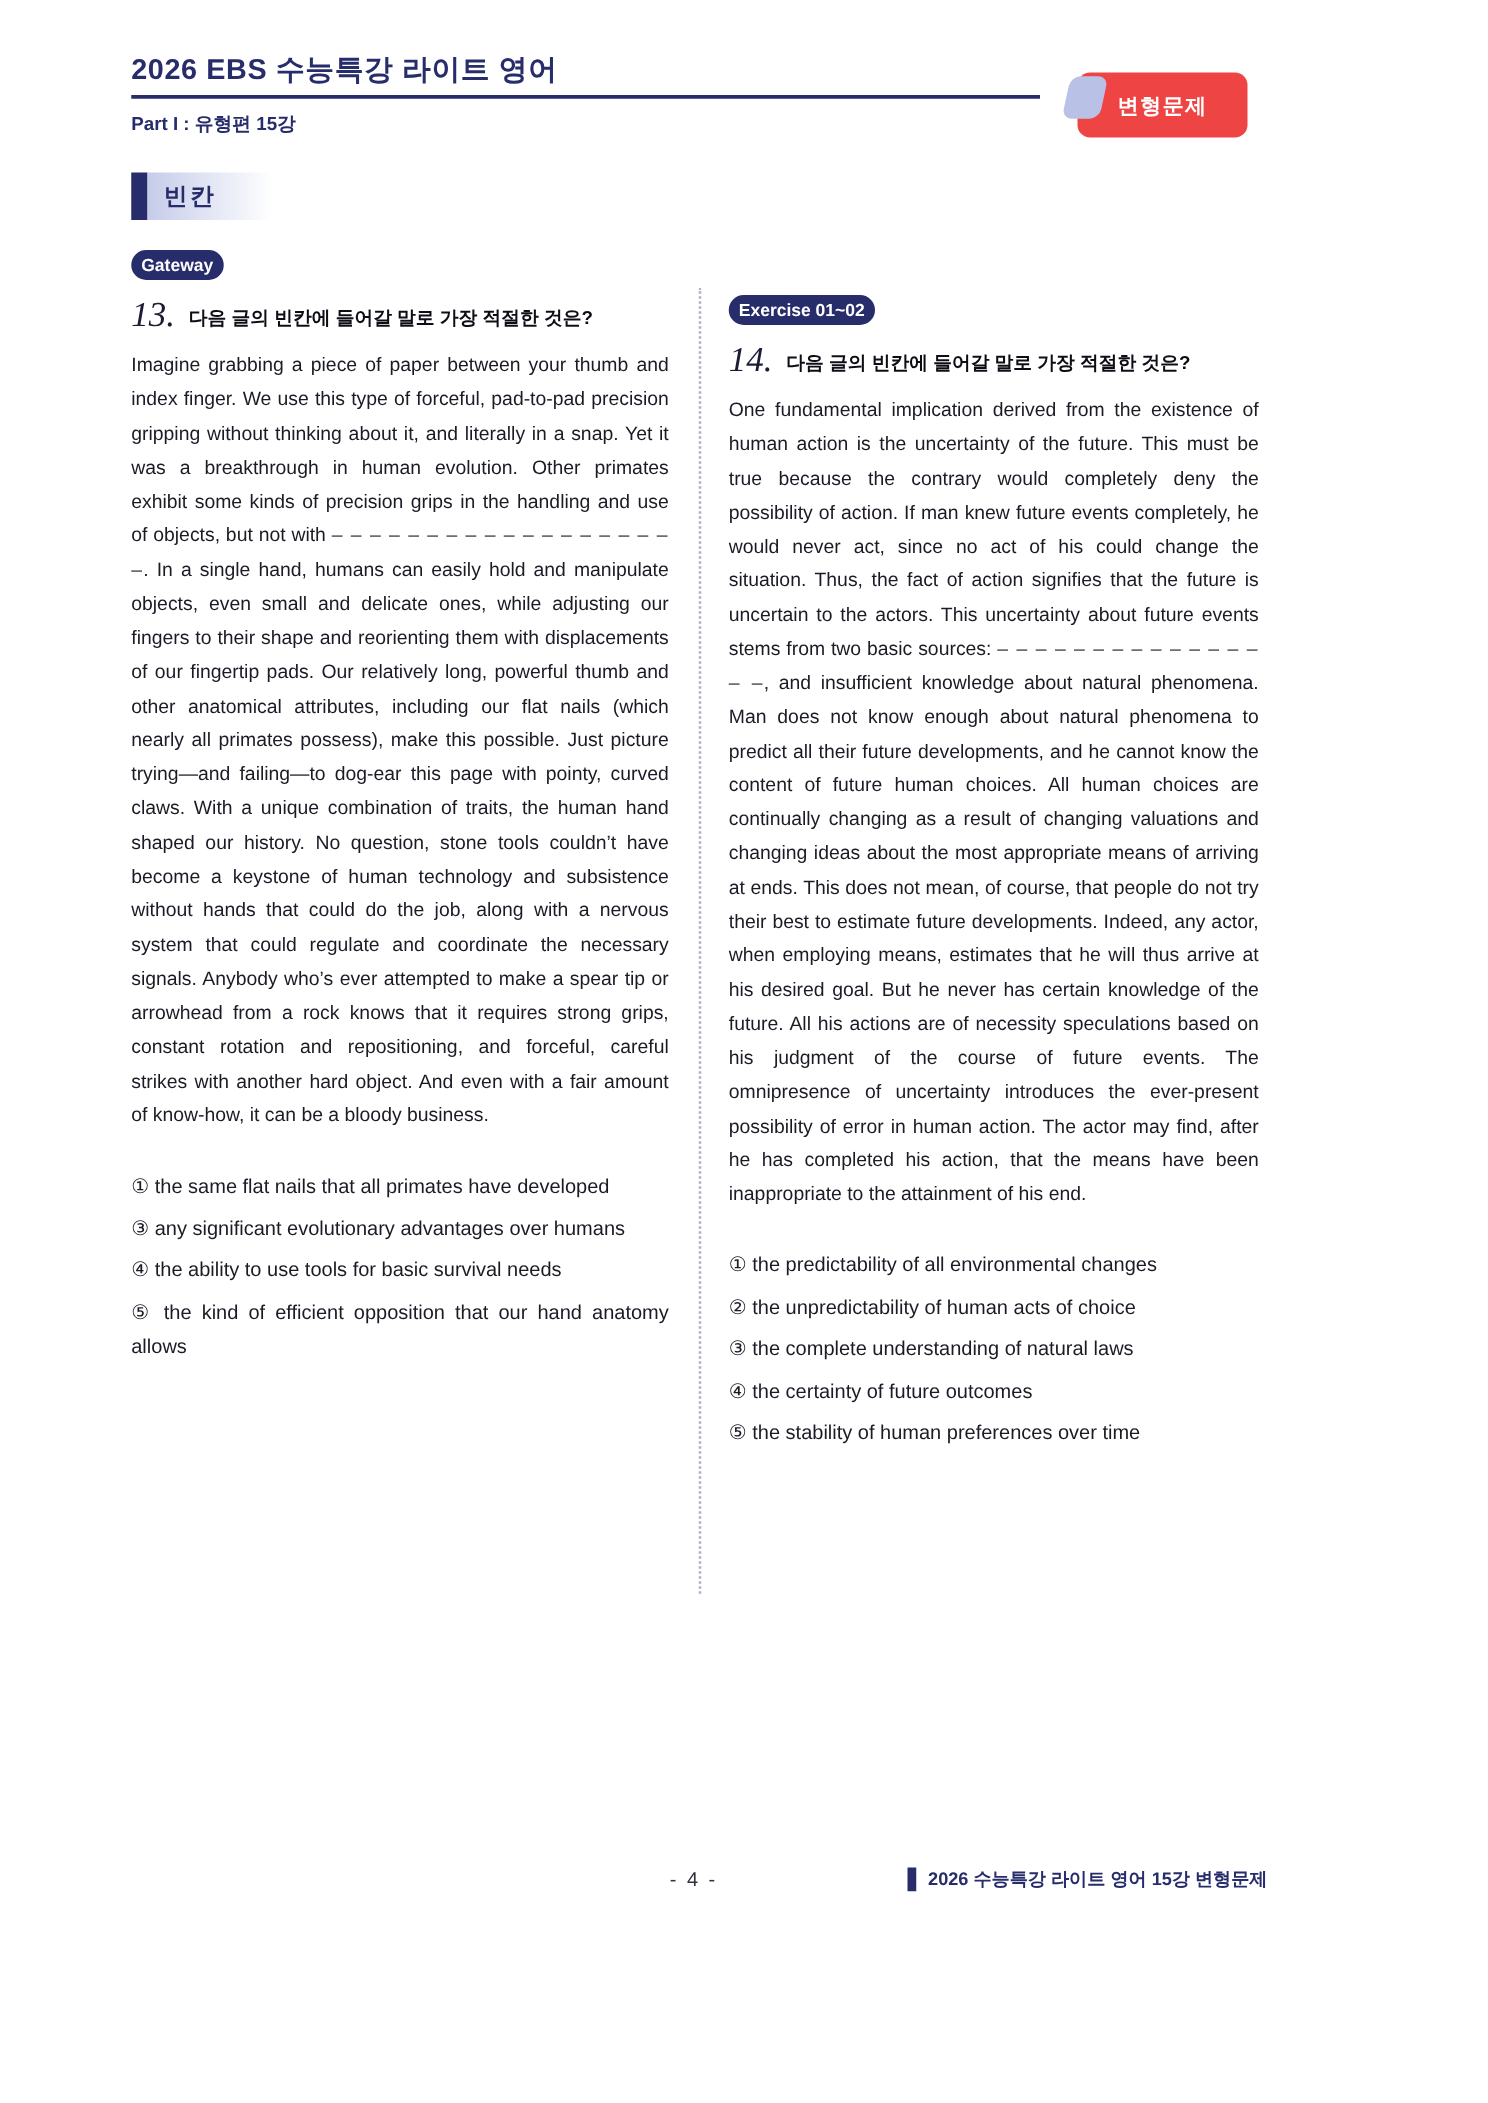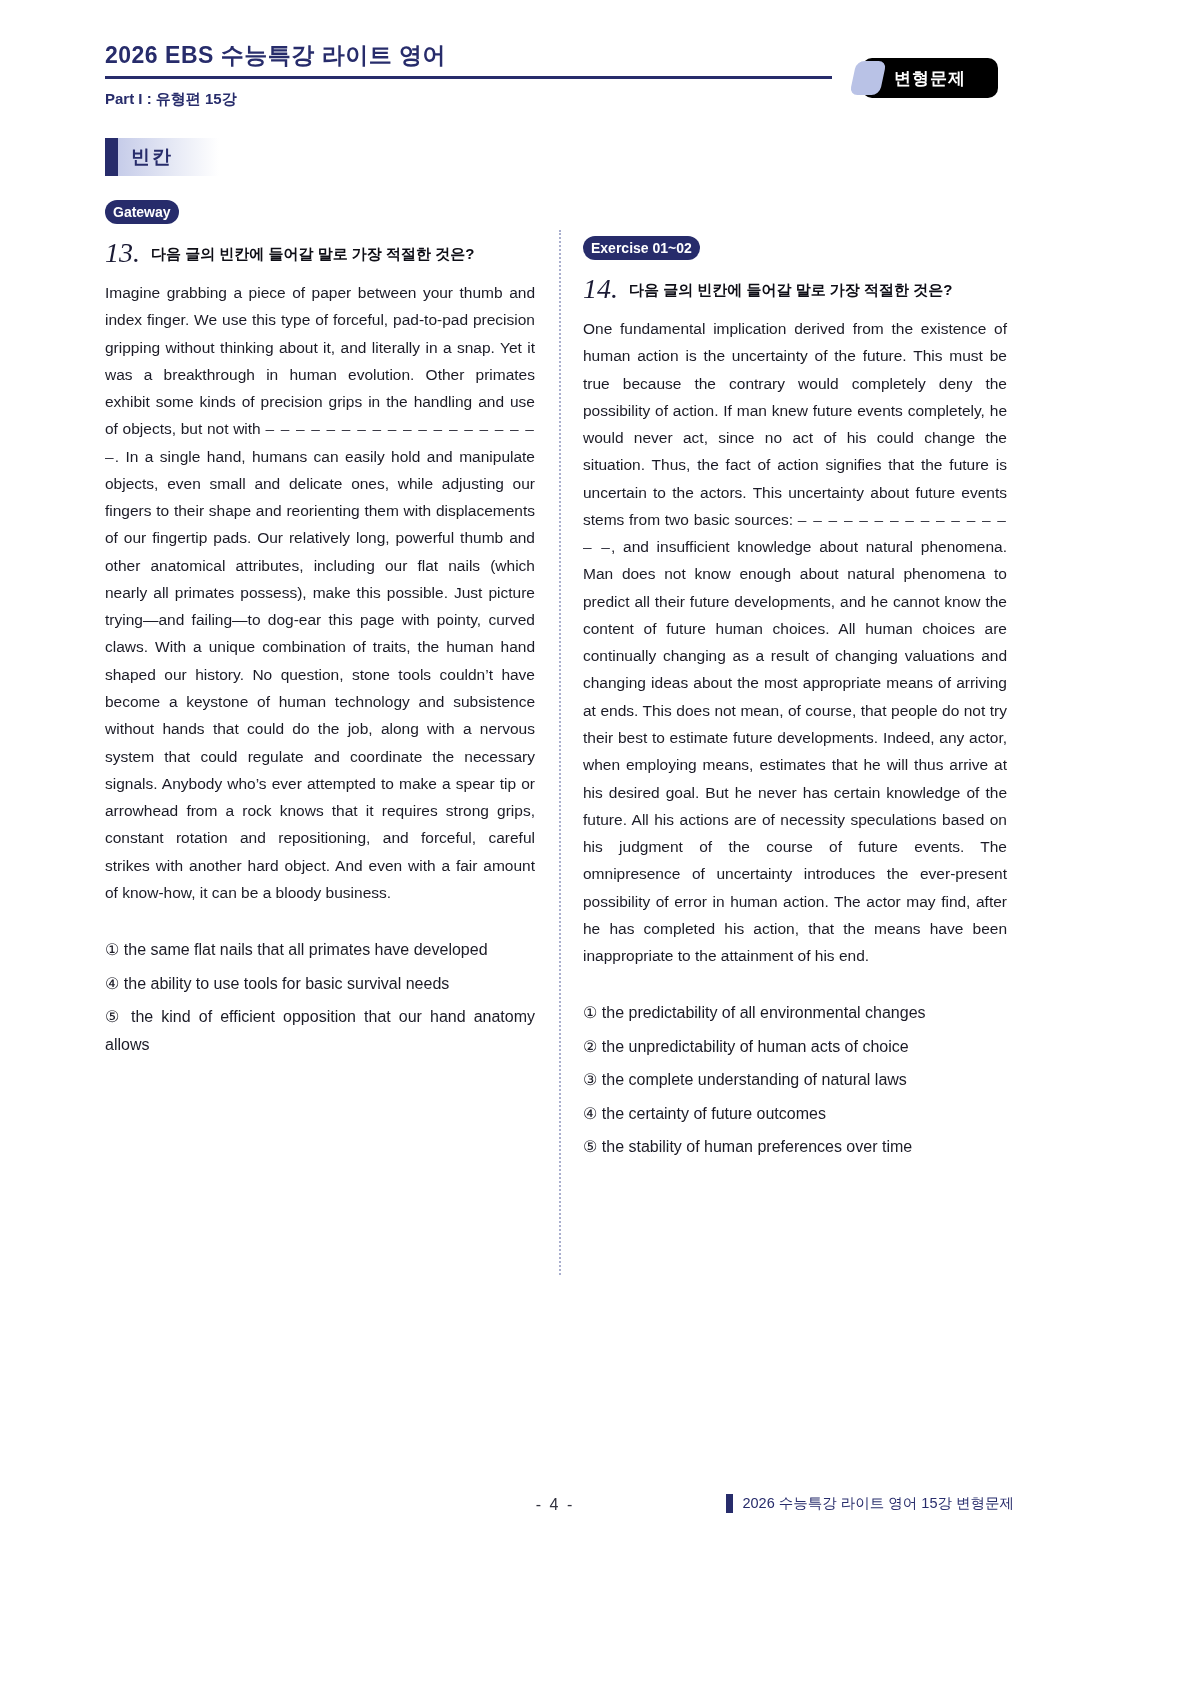--- a/index.html
+++ b/index.html
@@ -17,22 +17,22 @@
   }
   .title-underline {
     position:absolute; left:105px; top:76px; width:727px; height:3px;
     background:#272c6b;
   }
   .part-label {
     position:absolute; left:105px; top:90px;
     font-size:15px; font-weight:bold; color:#272c6b;
   }
   .variant-badge {
-    position:absolute; left:862px; top:58px; width:136px; height:40px;
-    background:#000000; border-radius:10px; color:#ffffff;
+    position:absolute; left:862px; top:58px; width:136px; height:52px;
+    background:#ef4444; border-radius:10px; color:#ffffff;
     display:flex; align-items:center; justify-content:center;
     font-weight:bold; font-size:17px; letter-spacing:1px; z-index:1;
   }
   .variant-badge::before {
     content:""; position:absolute; left:-9px; top:3px; width:30px; height:34px;
     background:#b9c2e6; border-radius:8px; transform:skewX(-12deg); z-index:-1;
   }
 
   
   .section-heading {
@@ -80,21 +80,21 @@
   }
 
   
   .page-number {
     position:absolute; left:105px; top:1496px; width:900px;
     text-align:center; font-size:16px; color:#33333f; letter-spacing:2px;
   }
   .footer-credit {
     position:absolute; right:176px; top:1494px;
     display:flex; align-items:center; gap:9px;
-    color:#272c6b; font-size:14.5px; font-weight:normal;
+    color:#272c6b; font-size:14.5px; font-weight:bold;
   }
   .footer-bar { width:7px; height:19px; background:#272c6b; }
 </style>
 </head>
 <body>
 
 <div class="page">
 
   <div class="page-title">2026 EBS 수능특강 라이트 영어</div>
   <div class="title-underline"></div>
@@ -115,20 +115,21 @@
 
       <div class="q-head">
         <span class="q-num">13.</span>
         <span class="q-prompt">다음 글의 빈칸에 들어갈 말로 가장 적절한 것은?</span>
       </div>
 
       <p class="passage"><span>Imagine grabbing a piece of paper between your thumb and index finger. We use this type of forceful, pad-to-pad precision gripping without thinking about it, and literally in a snap. Yet it was a breakthrough in human evolution. Other primates exhibit some kinds of precision grips in the handling and use of objects, but not with </span><span class="blank">– – – – – – – – – – – – – – – – – – –</span><span>. In a single hand, humans can easily hold and manipulate objects, even small and delicate ones, while adjusting our fingers to their shape and reorienting them with displacements of our fingertip pads. Our relatively long, powerful thumb and other anatomical attributes, including our flat nails (which nearly all primates possess), make this possible. Just picture trying—and failing—to dog-ear this page with pointy, curved claws. With a unique combination of traits, the human hand shaped our history. No question, stone tools couldn’t have become a keystone of human technology and subsistence without hands that could do the job, along with a nervous system that could regulate and coordinate the necessary signals. Anybody who’s ever attempted to make a spear tip or arrowhead from a rock knows that it requires strong grips, constant rotation and repositioning, and forceful, careful strikes with another hard object. And even with a fair amount of know-how, it can be a bloody business.</span></p>
 
       <div class="choices">
         <p class="choice">① the same flat nails that all primates have developed</p>
+        <p class="choice">③ any significant evolutionary advantages over humans</p>
         <p class="choice">④ the ability to use tools for basic survival needs</p>
         <p class="choice">⑤ the kind of efficient opposition that our hand anatomy allows</p>
       </div>
     </div>
 
     <div class="col-gap"></div>
 
     <div class="col-right">
       <span class="pill-badge">Exercise 01~02</span>
 

